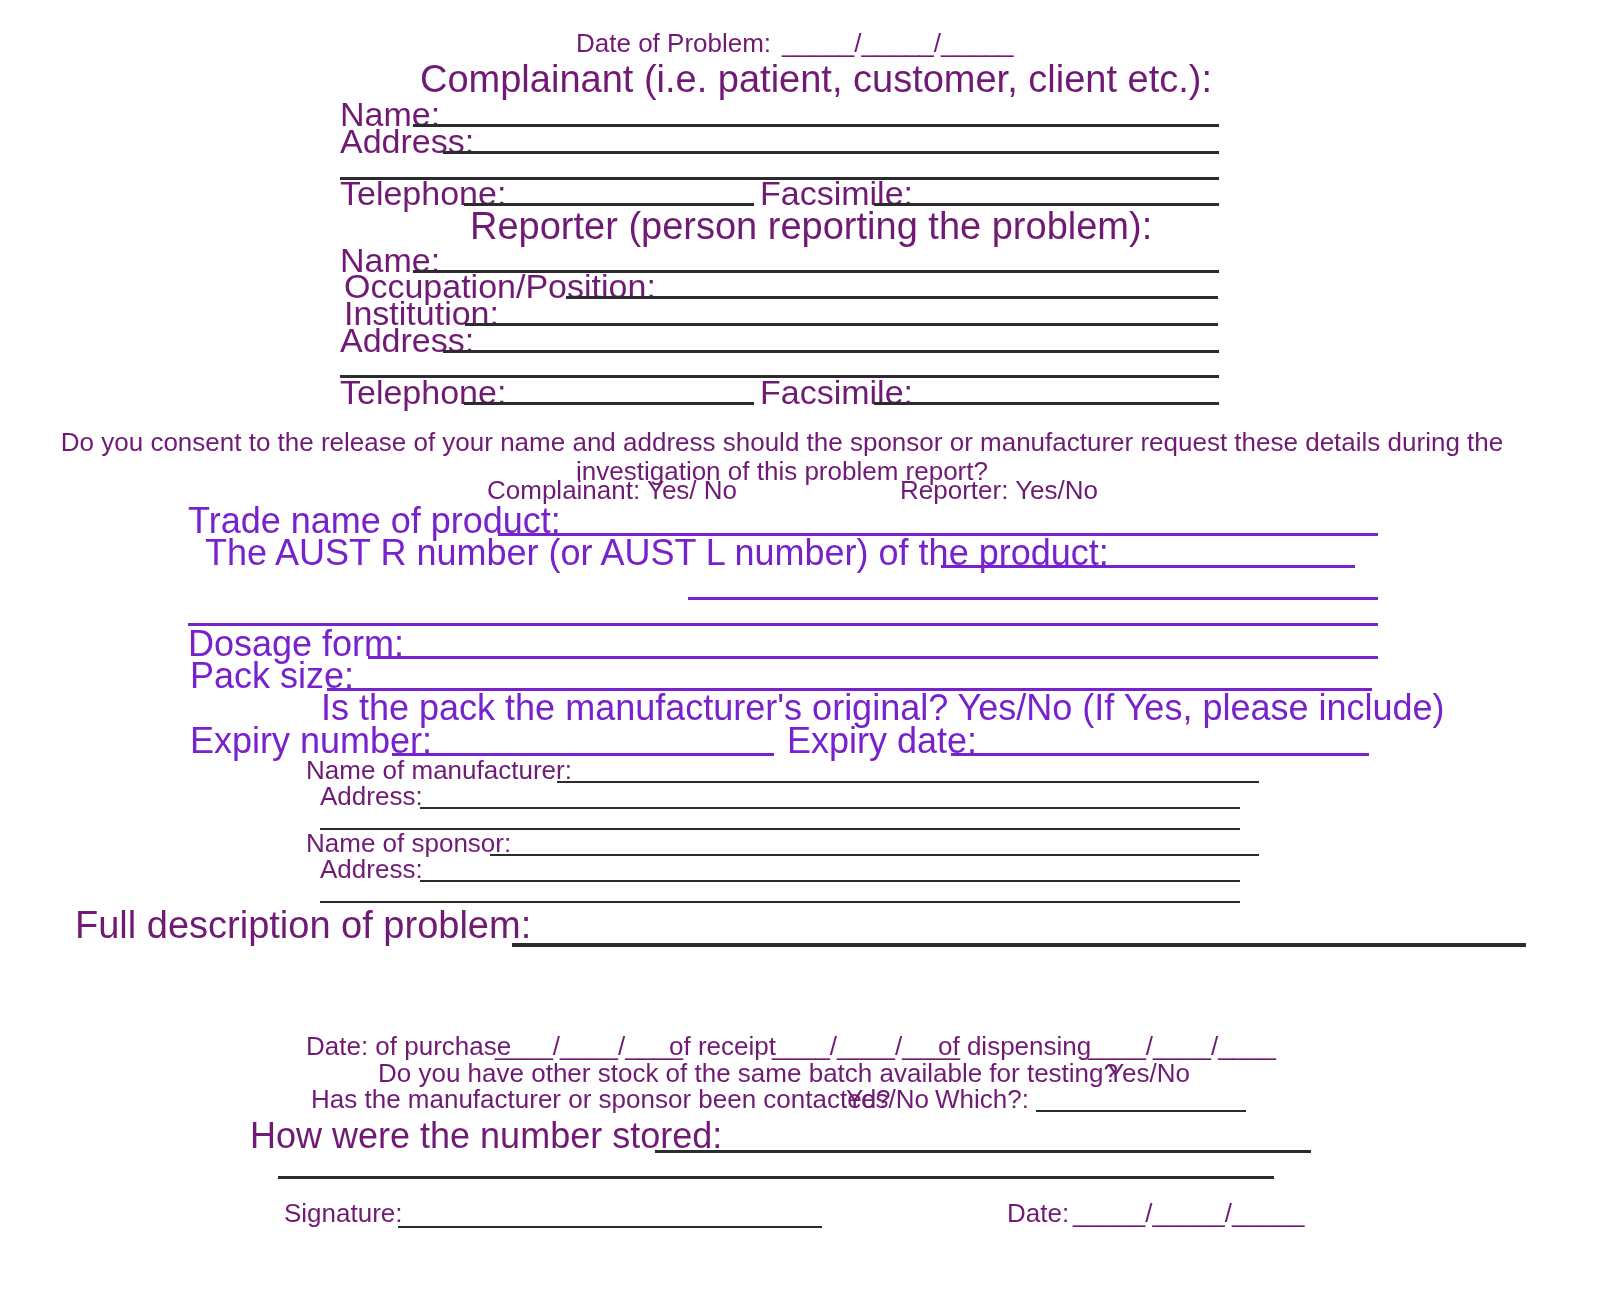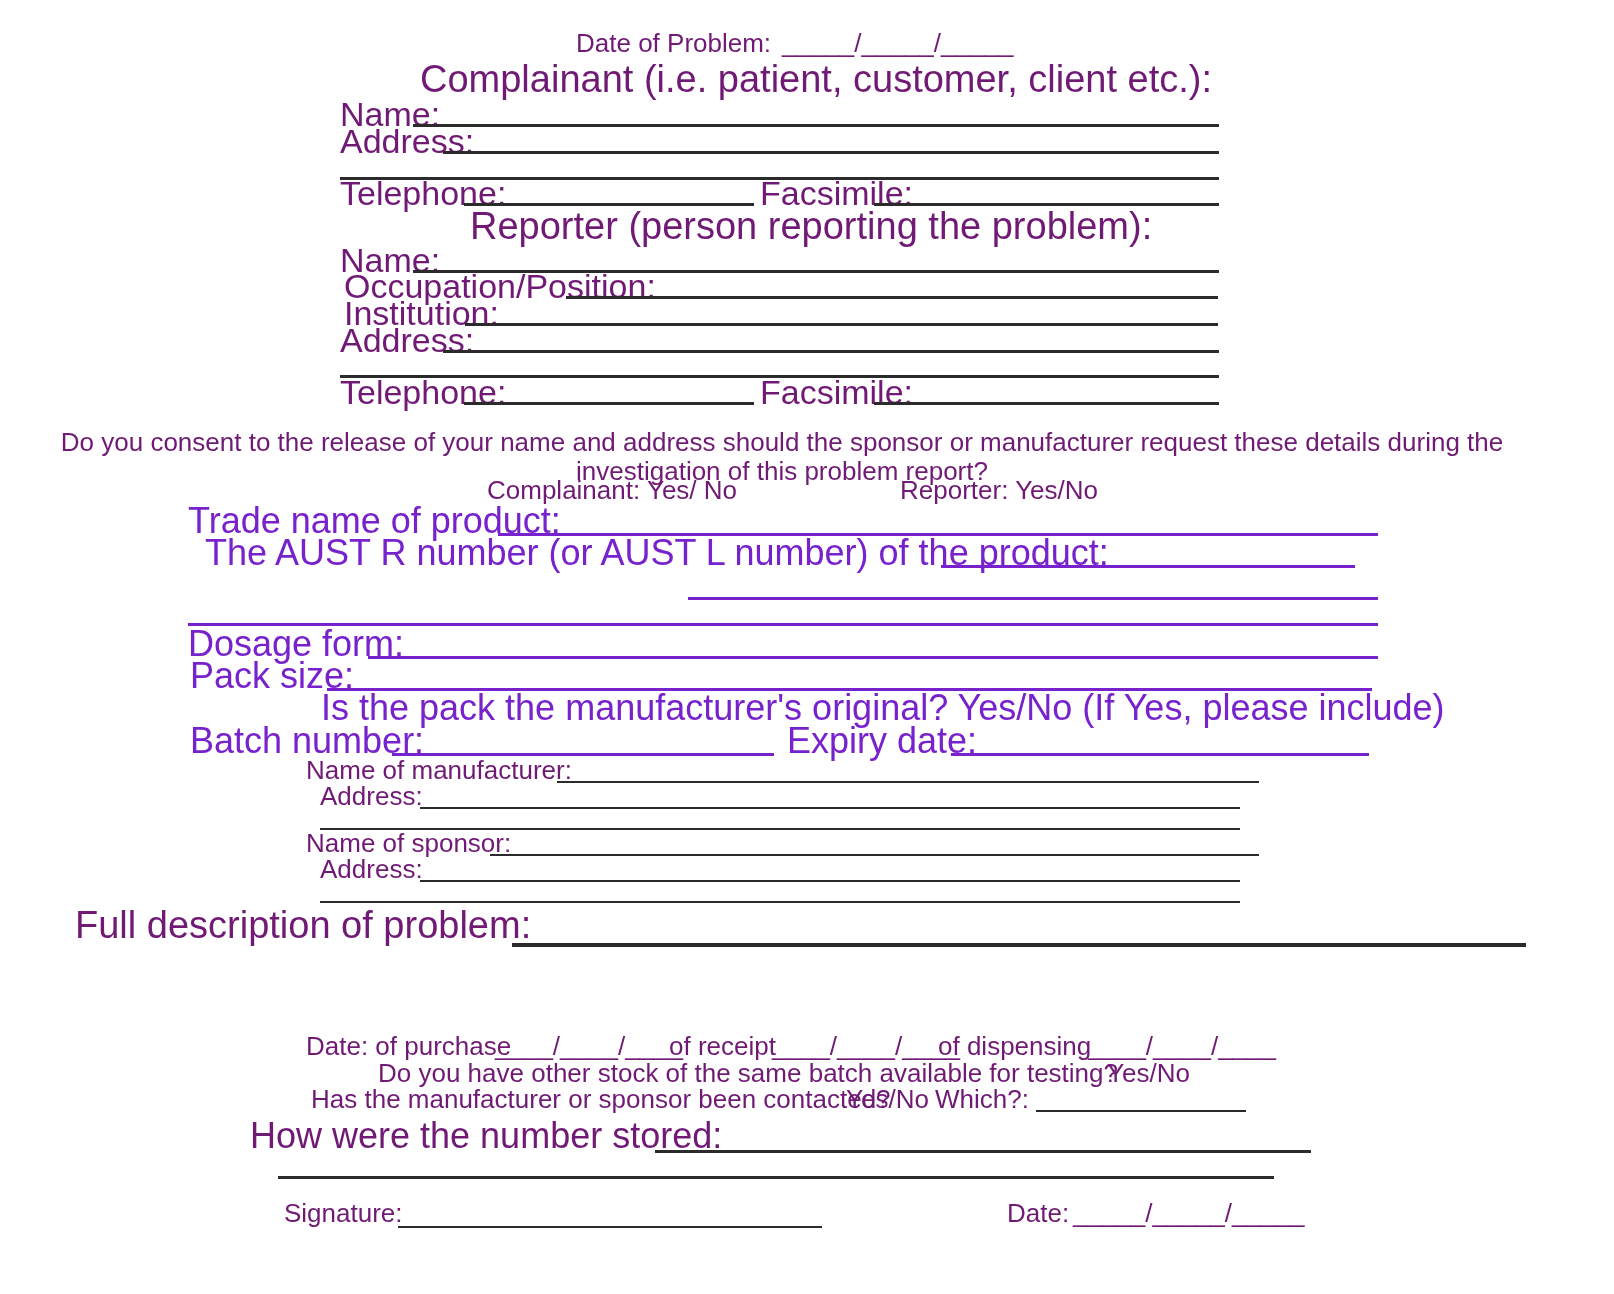--- a/index.html
+++ b/index.html
@@ -108,21 +108,21 @@
   <div class="rule purple-rule" style="left:188px; top:623px; width:1190px;"></div>
 
   <div class="row t-xl purple" style="left:188px; top:626px;">Dosage form:</div>
   <div class="rule purple-rule" style="left:368px; top:656px; width:1010px;"></div>
 
   <div class="row t-xl purple" style="left:190px; top:658px;">Pack size:</div>
   <div class="rule purple-rule" style="left:327px; top:688px; width:1045px;"></div>
 
   <div class="row t-xl purple" style="left:321px; top:690px;">Is the pack the manufacturer's original?  Yes/No  (If Yes, please include)</div>
 
-  <div class="row t-xl purple" style="left:190px; top:723px;">Batch number:</div>
+  <div class="row t-xl purple" style="left:190px; top:723px;">Expiry number:</div>
   <div class="rule purple-rule" style="left:392px; top:753px; width:382px;"></div>
   <div class="row t-xl purple" style="left:787px; top:723px;">Expiry date:</div>
   <div class="rule purple-rule" style="left:951px; top:753px; width:418px;"></div>
 
   <div class="row t-md blk" style="left:306px; top:757px;">Name of manufacturer:</div>
   <div class="rule thin" style="left:557px; top:781px; width:702px;"></div>
 
   <div class="row t-md blk" style="left:320px; top:783px;">Address:</div>
   <div class="rule thin" style="left:420px; top:807px; width:820px;"></div>
   <div class="rule thin" style="left:320px; top:828px; width:920px;"></div>

